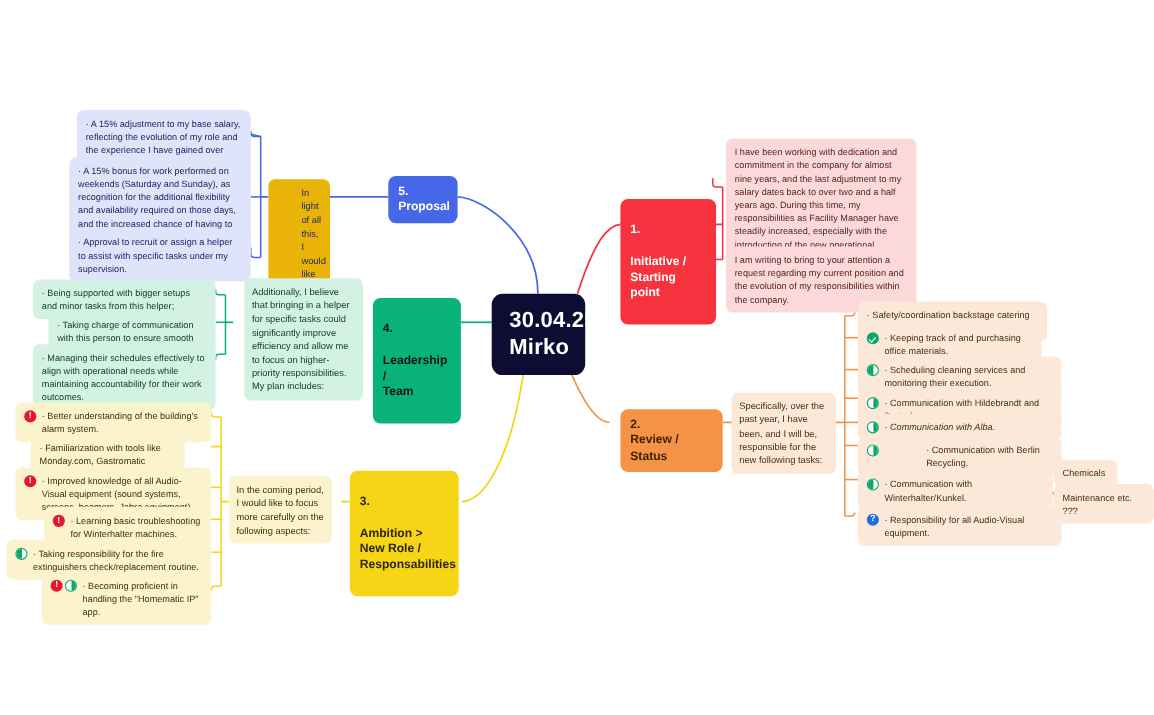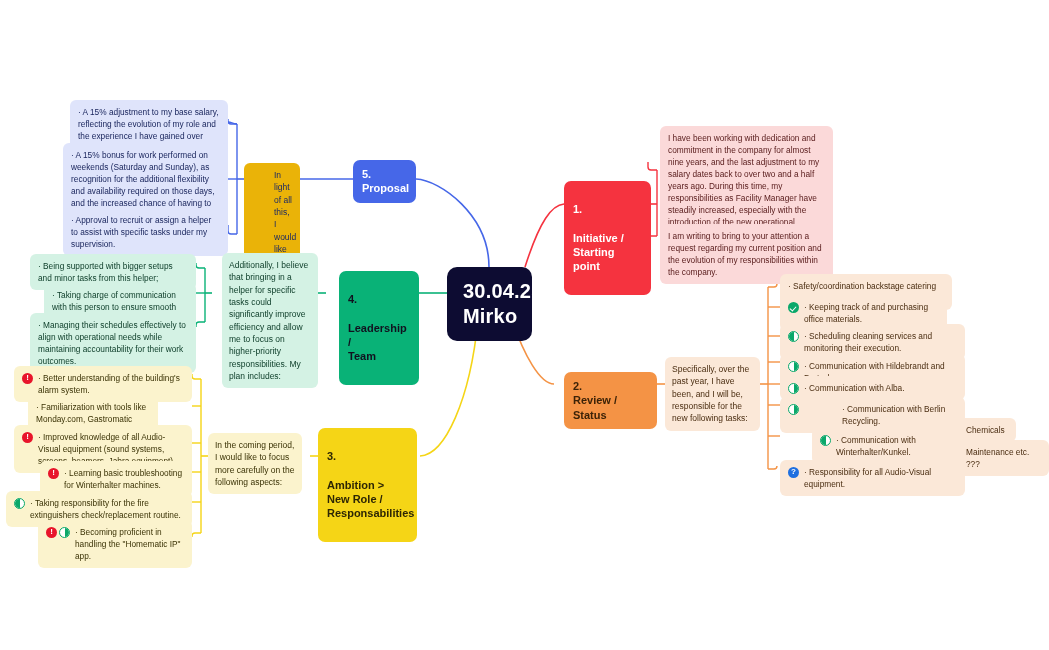--- a/index.html
+++ b/index.html
@@ -244,21 +244,21 @@
   <div class="leaf red" style="left:660px; top:224px; width:173px;">
     <span class="leaf-text">I am writing to bring to your attention a request regarding my current position and the evolution of my responsibilities within the company.</span>
   </div>
 
   <div class="topic green" style="left:339px; top:271px; width:80px; white-space:pre-line;">
     <div>4.</div>
     <div>Leadership /
 Team</div>
   </div>
 
-  <div class="relay green" style="left:222px; top:253px; width:96px;">Additionally, I believe that bringing in a helper for specific tasks could significantly improve efficiency and allow me to focus on higher-priority responsibilities. My plan includes:</div>
+  <div class="relay green" style="left:222px; top:253px; width:108px;">Additionally, I believe that bringing in a helper for specific tasks could significantly improve efficiency and allow me to focus on higher-priority responsibilities. My plan includes:</div>
 
   <div class="leaf green" style="left:30px; top:254px; width:166px;">
     <span class="leaf-text">· Being supported with bigger setups and minor tasks from this helper;</span>
   </div>
 
   <div class="leaf green" style="left:44px; top:283px; width:152px;">
     <span class="leaf-text">· Taking charge of communication with this person to ensure smooth coordination;</span>
   </div>
 
   <div class="leaf green" style="left:30px; top:313px; width:166px;">
@@ -290,35 +290,35 @@
     <span class="leaf-text">· Scheduling cleaning services and monitoring their execution.</span>
   </div>
 
   <div class="leaf orange" style="left:780px; top:354px; width:185px;">
     <span class="icons">
       <span class="ic ic-half right-fill"></span>
     </span>
     <span class="leaf-text">· Communication with Hildebrandt and Bartsch.</span>
   </div>
 
-  <div class="leaf orange" style="left:780px; top:376px; width:185px;">
+  <div class="leaf orange" style="left:780px; top:376px; width:185px;font-style:italic;">
     <span class="icons">
       <span class="ic ic-half right-fill"></span>
     </span>
     <span class="leaf-text">· Communication with Alba.</span>
   </div>
 
   <div class="leaf orange" style="left:780px; top:397px; width:185px;gap:43px;">
     <span class="icons">
       <span class="ic ic-half right-fill"></span>
     </span>
     <span class="leaf-text">· Communication with Berlin Recycling.</span>
   </div>
 
-  <div class="leaf orange" style="left:780px; top:428px; width:177px;margin-left:32px;">
+  <div class="leaf orange" style="left:780px; top:428px; width:177px;">
     <span class="icons">
       <span class="ic ic-half"></span>
     </span>
     <span class="leaf-text">· Communication with Winterhalter/Kunkel.</span>
   </div>
 
   <div class="leaf orange" style="left:958px; top:418px; width:58px;">
     <span class="leaf-text">Chemicals</span>
   </div>
 
@@ -342,21 +342,21 @@
 
   <div class="relay yellow" style="left:208px; top:433px; width:94px;">In the coming period, I would like to focus more carefully on the following aspects:</div>
 
   <div class="leaf yellow" style="left:14px; top:366px; width:178px;">
     <span class="icons">
       <span class="ic ic-alert"></span>
     </span>
     <span class="leaf-text">· Better understanding of the building's alarm system.</span>
   </div>
 
-  <div class="leaf yellow" style="left:28px; top:395px; width:130px;">
+  <div class="leaf yellow" style="left:28px; top:395px; width:140px;">
     <span class="leaf-text">· Familiarization with tools like Monday.com, Gastromatic</span>
   </div>
 
   <div class="leaf yellow" style="left:14px; top:425px; width:178px;">
     <span class="icons">
       <span class="ic ic-alert"></span>
     </span>
     <span class="leaf-text">· Improved knowledge of all Audio-Visual equipment (sound systems, screens, beamers, Jabra equipment).</span>
   </div>
 

